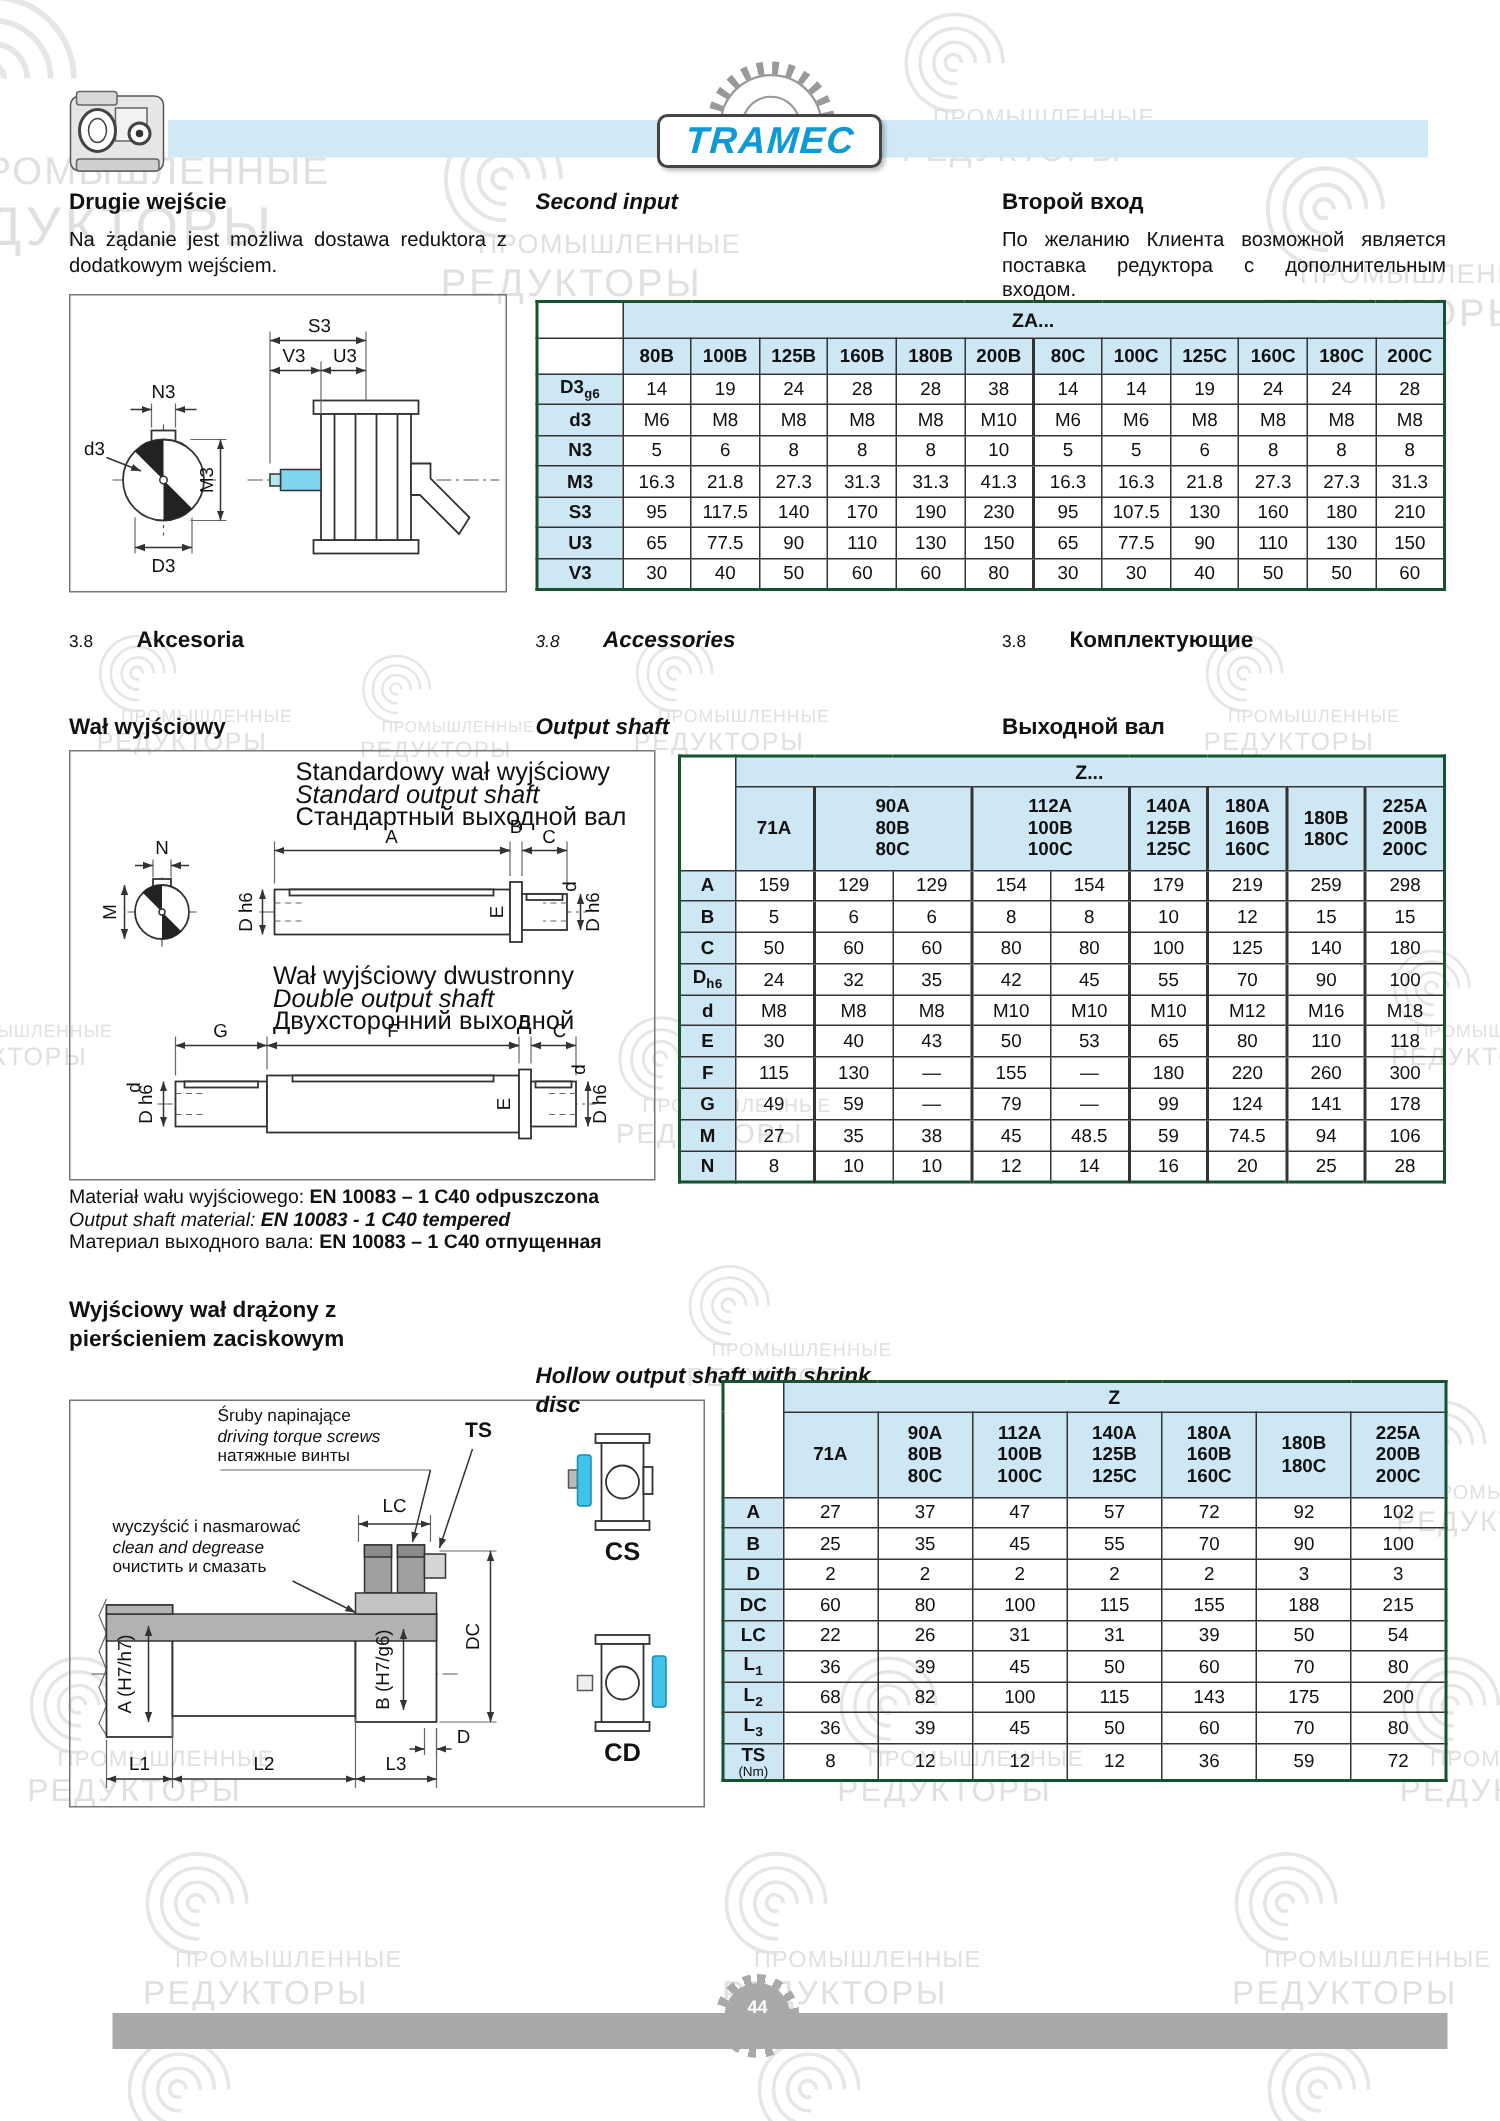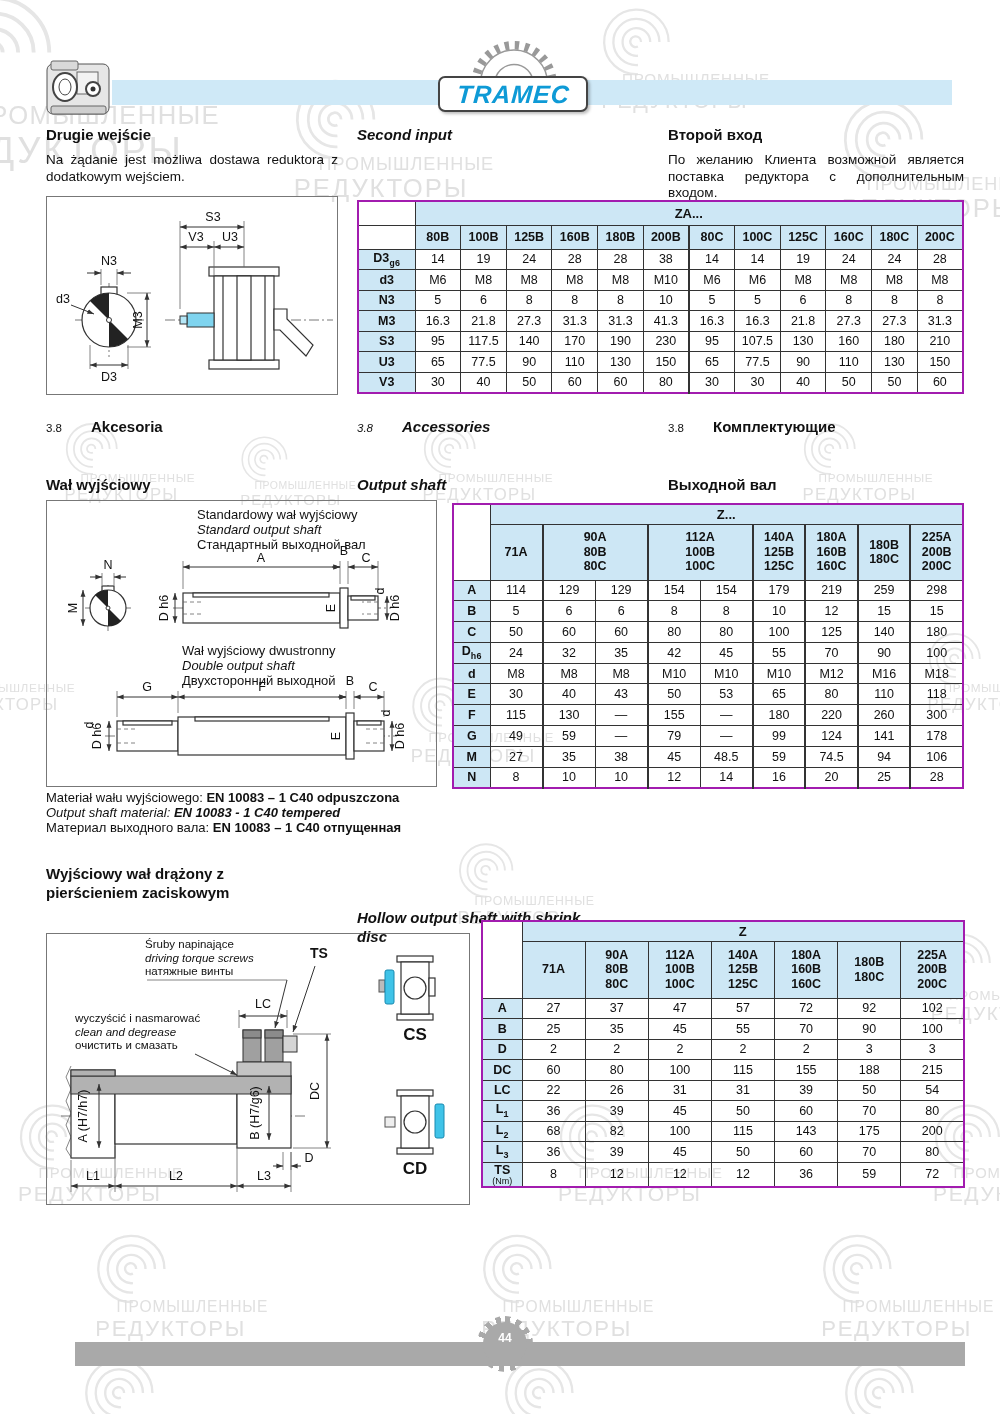--- a/index.html
+++ b/index.html
@@ -43,24 +43,24 @@
   .dbox { border:1.5px solid #777; z-index:1; }
   .dbox svg { position:absolute; left:0; top:0; }
   .dim { stroke:#333; stroke-width:1; fill:none; }
   .ext { stroke:#666; stroke-width:.8; fill:none; }
   .cl  { stroke:#555; stroke-width:.8; fill:none; stroke-dasharray:10 3 2 3; }
   .ol  { stroke:#333; stroke-width:1.2; fill:#fff; }
   .olg { stroke:#333; stroke-width:1; fill:#b2b2b2; }
   .lbl { font-size:12.5px; fill:#111; text-anchor:middle; font-family:"Liberation Sans",sans-serif; }
   .lblb { font-size:14px; font-weight:bold; fill:#111; text-anchor:middle; font-family:"Liberation Sans",sans-serif; }
   .dnote { position:absolute; font-size:11.5px; line-height:13.5px; z-index:2; }
-  .cap { position:absolute; font-size:13px; line-height:15px; z-index:2; }
+  .cap { position:absolute; font-size:17px; line-height:15px; z-index:2; }
 
   
-  table.tbl { border-collapse:collapse; table-layout:fixed; z-index:2; border:2px solid #a21caf; }
+  table.tbl { border-collapse:collapse; table-layout:fixed; z-index:2; border:2px solid #14532d; }
   .tbl th, .tbl td { border:1px solid #333; text-align:center; vertical-align:middle; padding:0 1px; }
   .tbl .tbl-title { background:#cde7f5; font-size:13px; font-weight:bold; }
   .tbl .colhead { background:#cde7f5; font-size:12.5px; font-weight:bold; line-height:14.5px; }
   .tbl .rowhead { background:#cde7f5; font-size:12.5px; font-weight:bold; }
   .tbl .corner { background:#fff; }
   .tbl td { font-size:12.5px; background:transparent; }
   .tbl sub { font-size:9px;font-family:Liberation Mono, monospace; }
   .tbl .unit { display:block; font-size:9px; font-weight:normal; line-height:9px; }
   .tbl .thick { border-left-width:2.5px; }
   .tbl-za .title-row { height:24px; } .tbl-za .head-row { height:24px; } .tbl-za tbody tr { height:20.5px; }
@@ -451,21 +451,21 @@
           <th class="colhead thick" colspan="2">112A<br>100B<br>100C</th>
           <th class="colhead thick" colspan="1">140A<br>125B<br>125C</th>
           <th class="colhead thick" colspan="1">180A<br>160B<br>160C</th>
           <th class="colhead thick" colspan="1">180B<br>180C</th>
           <th class="colhead thick" colspan="1">225A<br>200B<br>200C</th>
         </tr>
       </thead>
       <tbody>
         <tr>
           <th class="rowhead">A</th>
-          <td>114</td>
+          <td>159</td>
           <td class="thick">129</td>
           <td>129</td>
           <td class="thick">154</td>
           <td>154</td>
           <td class="thick">179</td>
           <td class="thick">219</td>
           <td class="thick">259</td>
           <td class="thick">298</td>
         </tr>
         <tr>

